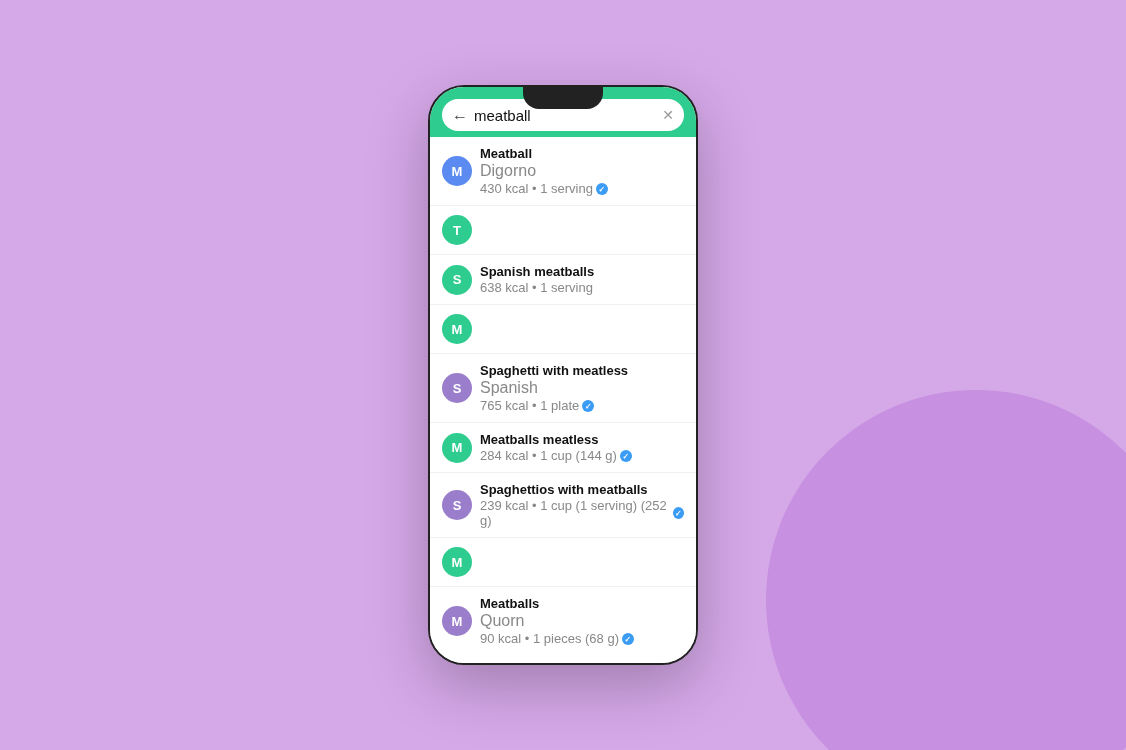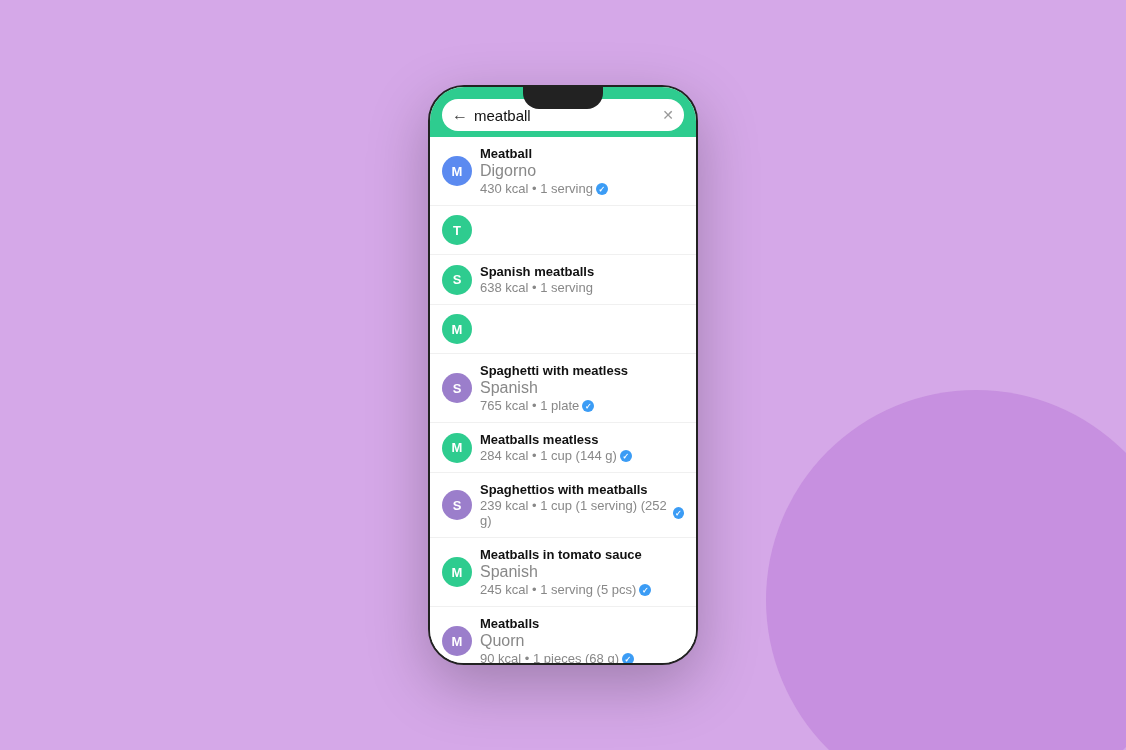--- a/index.html
+++ b/index.html
@@ -209,25 +209,20 @@
         </div>
         <div class="result-item">
           <div class="avatar purple">S</div>
           <div class="item-text">
             <div class="item-name">Spaghettios with meatballs</div>
             <div class="item-meta">239 kcal • 1 cup (1 serving) (252 g) <span class="verified-icon"></span></div>
           </div>
         </div>
         <div class="result-item">
           <div class="avatar teal">M</div>
-          <div class="item-text">
-            <div class="item-name">Meatballs in tomato sauce</div>
-            <div class="item-brand">Spanish</div>
-            <div class="item-meta">245 kcal • 1 serving (5 pcs) <span class="verified-icon"></span></div>
-          </div>
         </div>
         <div class="result-item">
           <div class="avatar purple">M</div>
           <div class="item-text">
             <div class="item-name">Meatballs</div>
             <div class="item-brand">Quorn</div>
             <div class="item-meta">90 kcal • 1 pieces (68 g) <span class="verified-icon"></span></div>
           </div>
         </div>
       </div>

